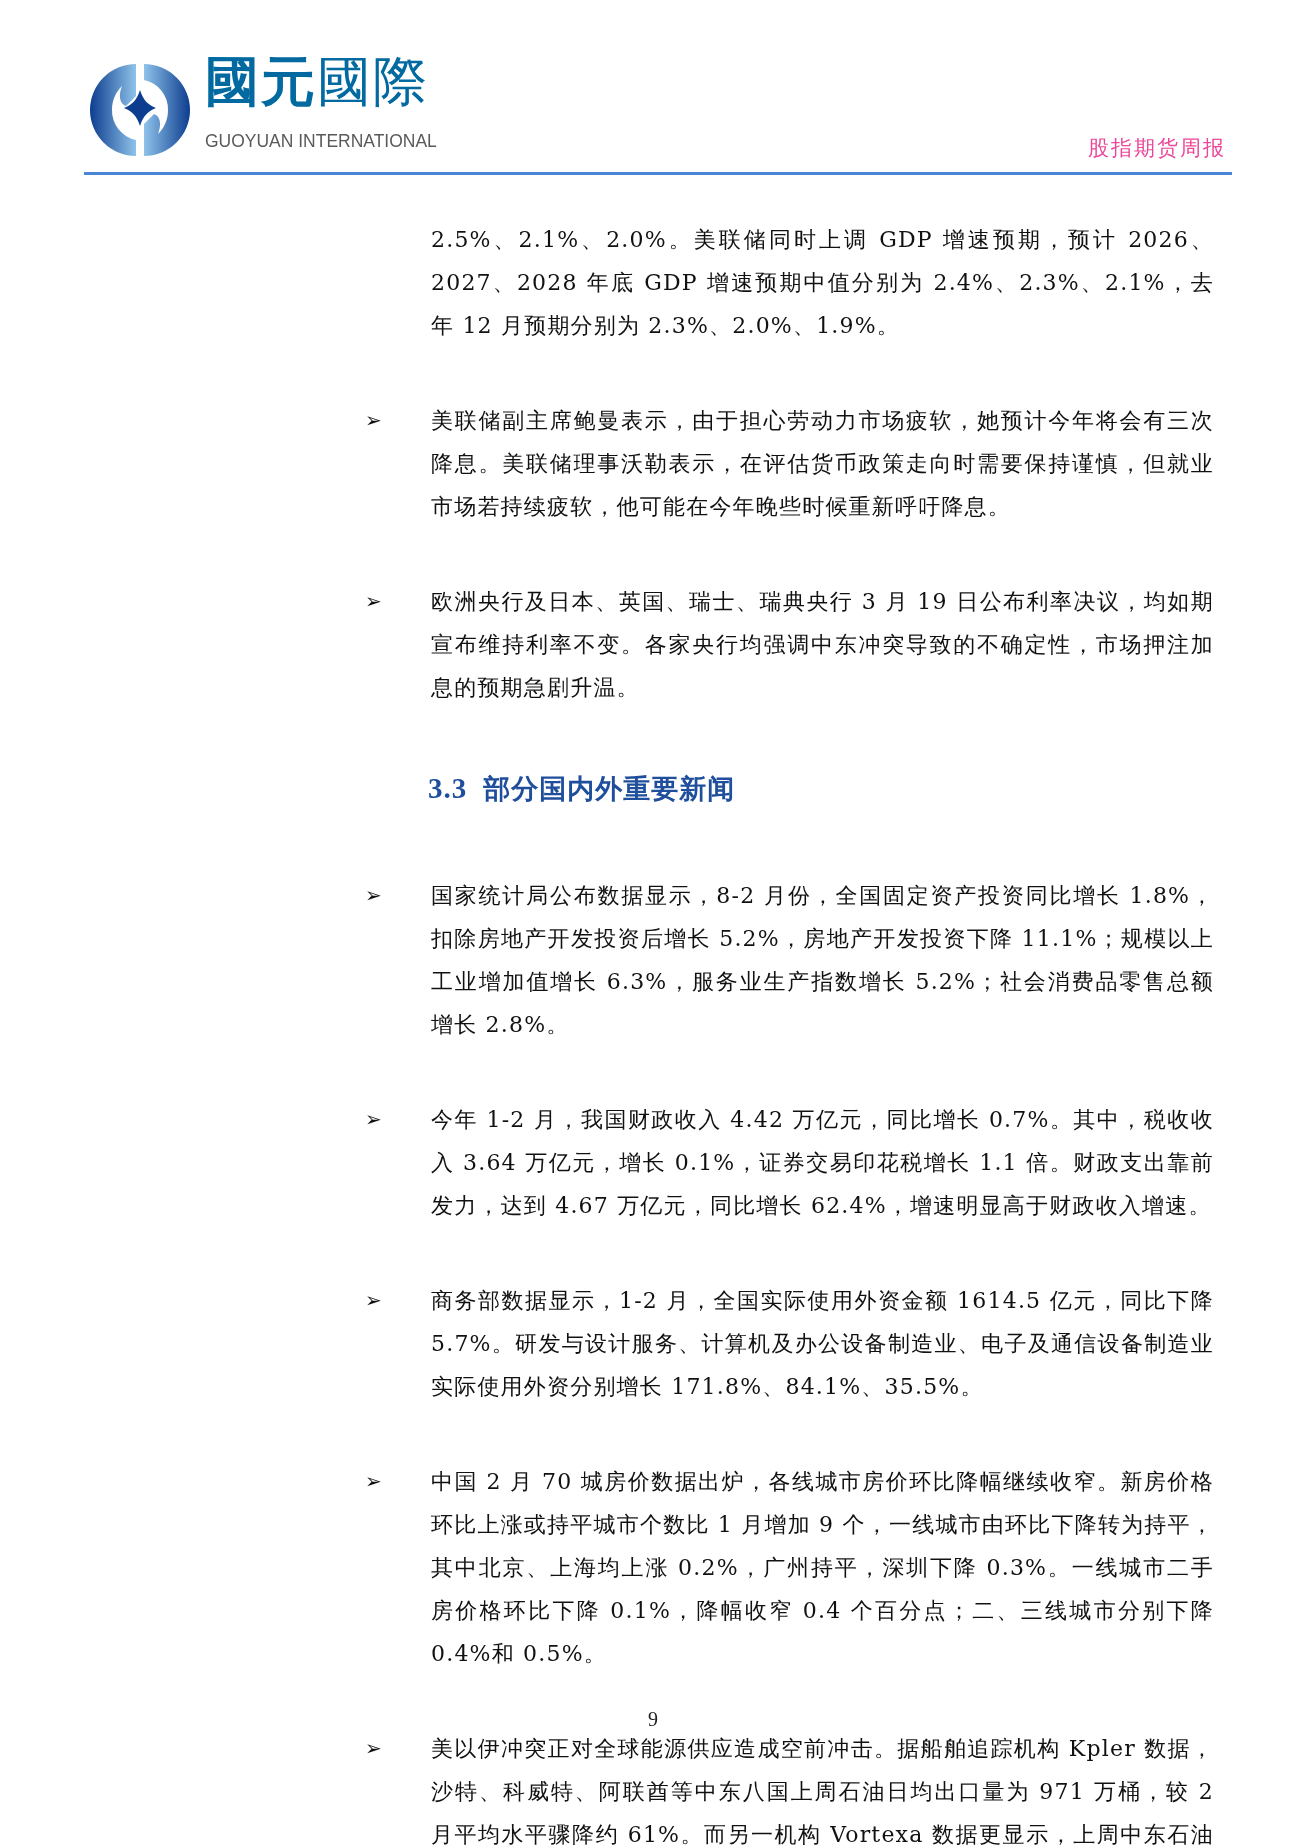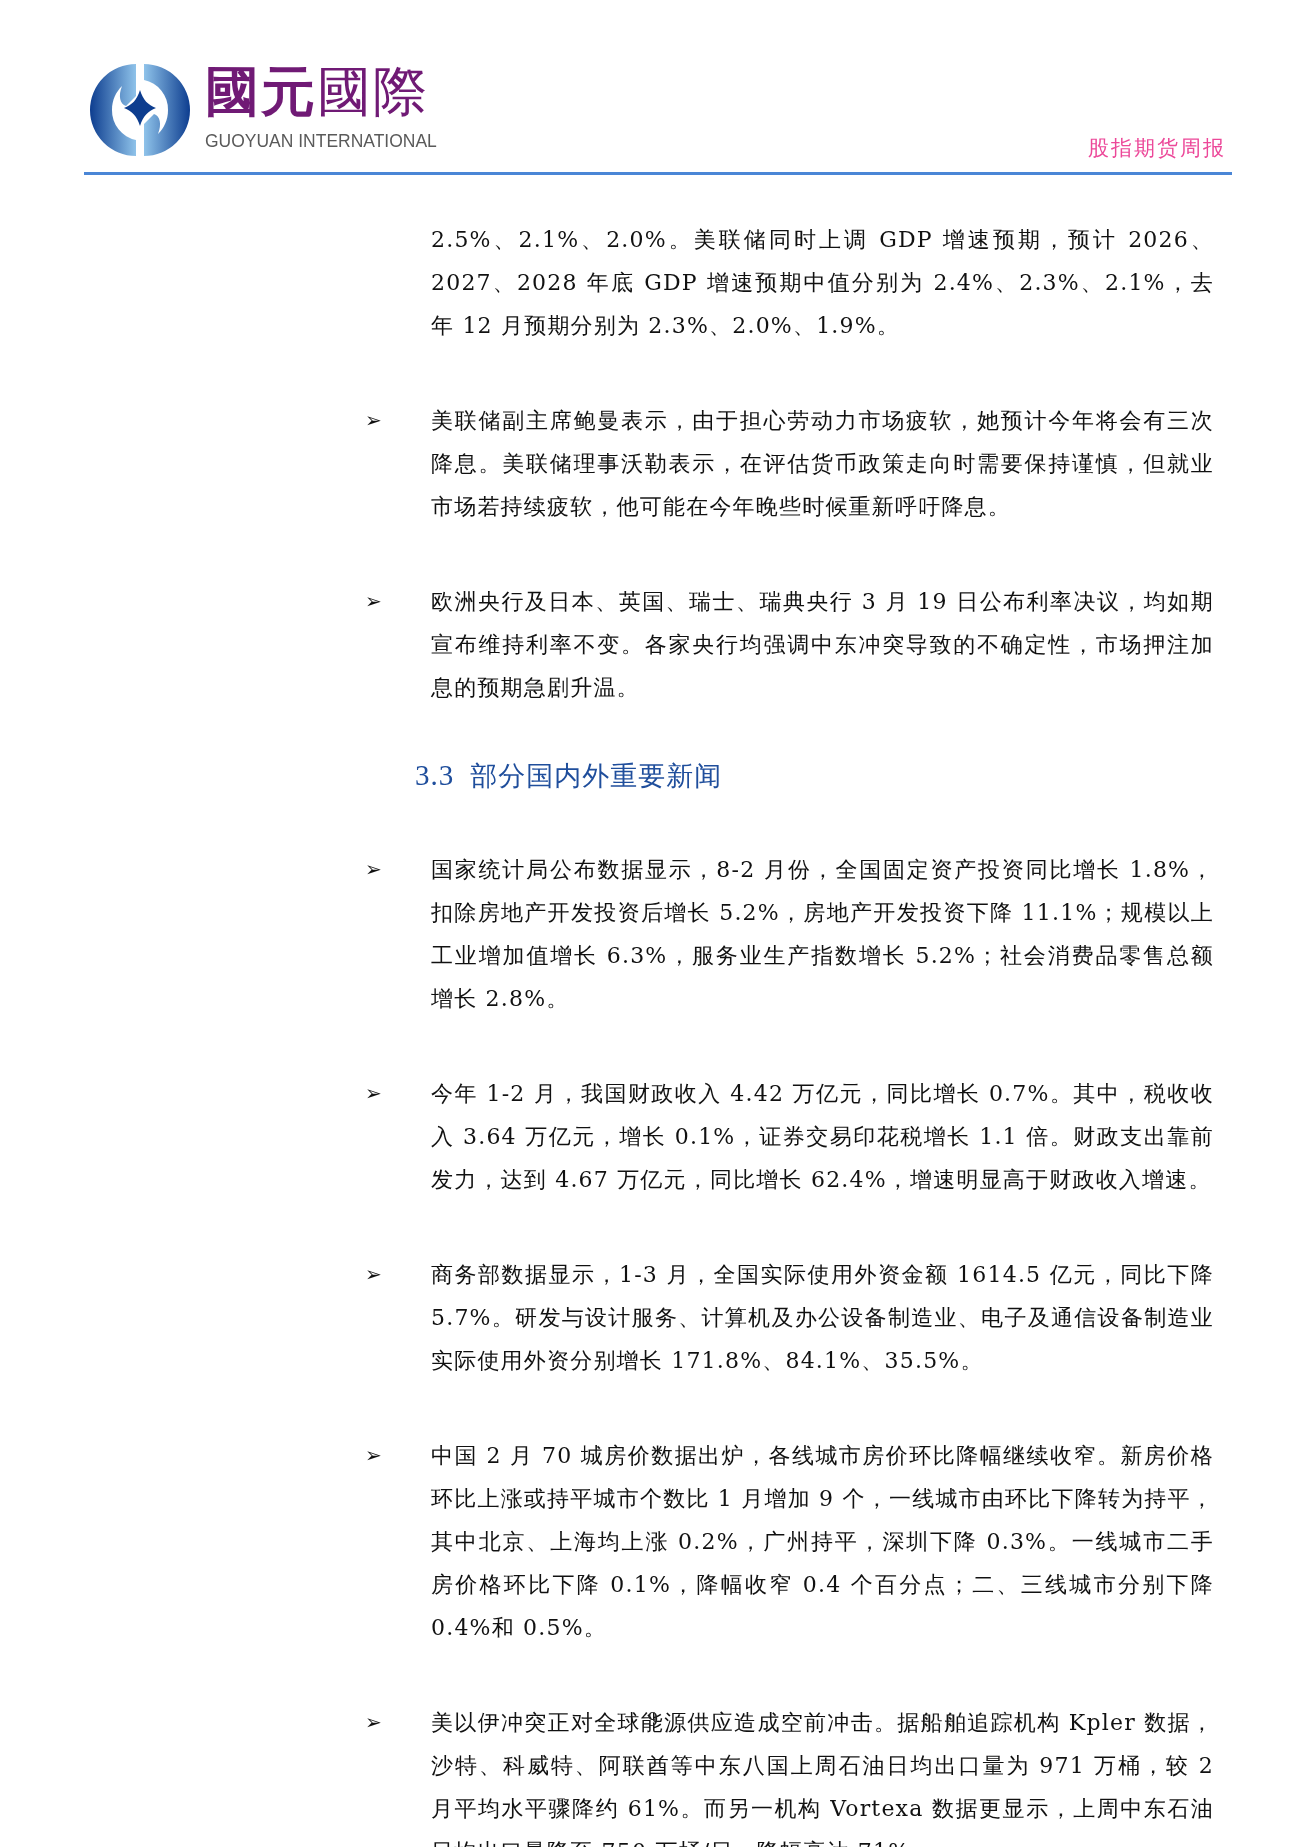--- a/index.html
+++ b/index.html
@@ -1,33 +1,33 @@
 <!DOCTYPE html>
 <html><head>
 <meta charset="utf-8">
 <style>
   html, body { margin: 0; padding: 0; background: #ffffff; }
   body { width: 1306px; height: 1847px; position: relative; overflow: hidden;
          font-family: "DejaVu Serif", "Liberation Serif", serif; color: #111; }
   .logo { position: absolute; left: 90px; top: 60px; width: 100px; height: 100px; }
-  .logo-cn { position: absolute; left: 205px; top: 66px; font-family: Liberation Mono, monospace;
-             font-size: 54px; letter-spacing: 2px; color: #701a75; line-height: 60px; }
+  .logo-cn { position: absolute; left: 205px; top: 52px; font-family: Liberation Serif, serif;
+             font-size: 54px; letter-spacing: 2px; color: #0369a1; line-height: 60px; }
   .logo-cn .bold { font-weight: bold; }
   .logo-en { position: absolute; left: 205px; top: 130px; font-family: "Liberation Sans", sans-serif;
              font-size: 19px; color: #5a5a5a; letter-spacing: 0px; transform: scaleX(0.92); transform-origin: left; }
   .report-type { position: absolute; right: 80px; top: 134px; font-size: 21px; color: #ec4899;
                  letter-spacing: 2px; font-family: "DejaVu Serif", serif; }
   .header-rule { position: absolute; left: 84px; top: 172px; width: 1148px; height: 3px; background: #4a86d6; }
 
   .content { position: absolute; left: 415px; top: 202px; width: 815px; }
   .para { font-size: 22px; line-height: 43px; letter-spacing: 1.2px; margin: 16px; text-align: justify; }
   .bullet-item { position: relative; margin: 0; }
   .bullet-glyph { position: absolute; left: -50px; top: 0; width: 22px; line-height: 43px; font-size: 20px; }
   .gap-sm { height: 20px; }
-  .section-title { font-size: 27px; font-weight: normal; color: #1f4e9c; margin: 0;
+  .section-title { font-size: 27px; font-weight: bold; color: #1f4e9c; margin: 13px;
                    font-family: "DejaVu Serif", serif; letter-spacing: 1px; line-height: 40px; }
   .section-num { display: inline-block; margin-right: 16px; font-family: "Liberation Serif", serif; font-size: 29px; }
   .page-num { position: absolute; left: 0; width: 1306px; top: 1708px; text-align: center;
               font-size: 20px; font-family: "Liberation Serif", serif; color: #222; }
 </style>
 </head>
 <body>
 
 <div>
   <svg class="logo" viewBox="0 0 100 100">
@@ -81,21 +81,21 @@
   <div class="gap-sm"></div>
 
   <div class="bullet-item">
     <span class="bullet-glyph">➢</span>
     <p class="para">今年 1-2 月，我国财政收入 4.42 万亿元，同比增长 0.7%。其中，税收收入 3.64 万亿元，增长 0.1%，证券交易印花税增长 1.1 倍。财政支出靠前发力，达到 4.67 万亿元，同比增长 62.4%，增速明显高于财政收入增速。</p>
   </div>
   <div class="gap-sm"></div>
 
   <div class="bullet-item">
     <span class="bullet-glyph">➢</span>
-    <p class="para">商务部数据显示，1-3 月，全国实际使用外资金额 1614.5 亿元，同比下降 5.7%。研发与设计服务、计算机及办公设备制造业、电子及通信设备制造业实际使用外资分别增长 171.8%、84.1%、35.5%。</p>
+    <p class="para">商务部数据显示，1-2 月，全国实际使用外资金额 1614.5 亿元，同比下降 5.7%。研发与设计服务、计算机及办公设备制造业、电子及通信设备制造业实际使用外资分别增长 171.8%、84.1%、35.5%。</p>
   </div>
   <div class="gap-sm"></div>
 
   <div class="bullet-item">
     <span class="bullet-glyph">➢</span>
     <p class="para">中国 2 月 70 城房价数据出炉，各线城市房价环比降幅继续收窄。新房价格环比上涨或持平城市个数比 1 月增加 9 个，一线城市由环比下降转为持平，其中北京、上海均上涨 0.2%，广州持平，深圳下降 0.3%。一线城市二手房价格环比下降 0.1%，降幅收窄 0.4 个百分点；二、三线城市分别下降 0.4%和 0.5%。</p>
   </div>
   <div class="gap-sm"></div>
 
   <div class="bullet-item">

